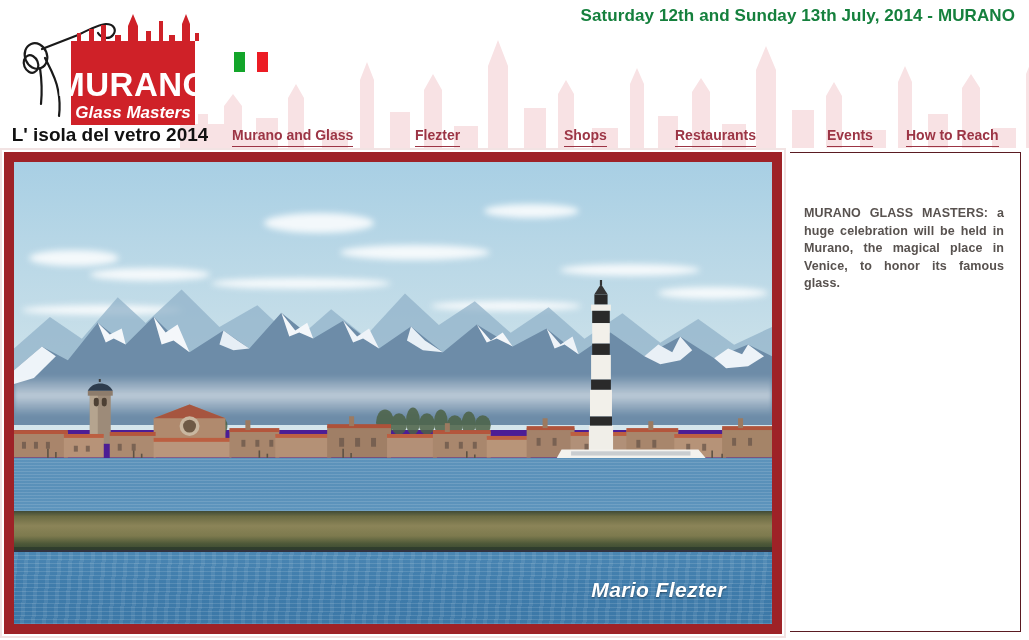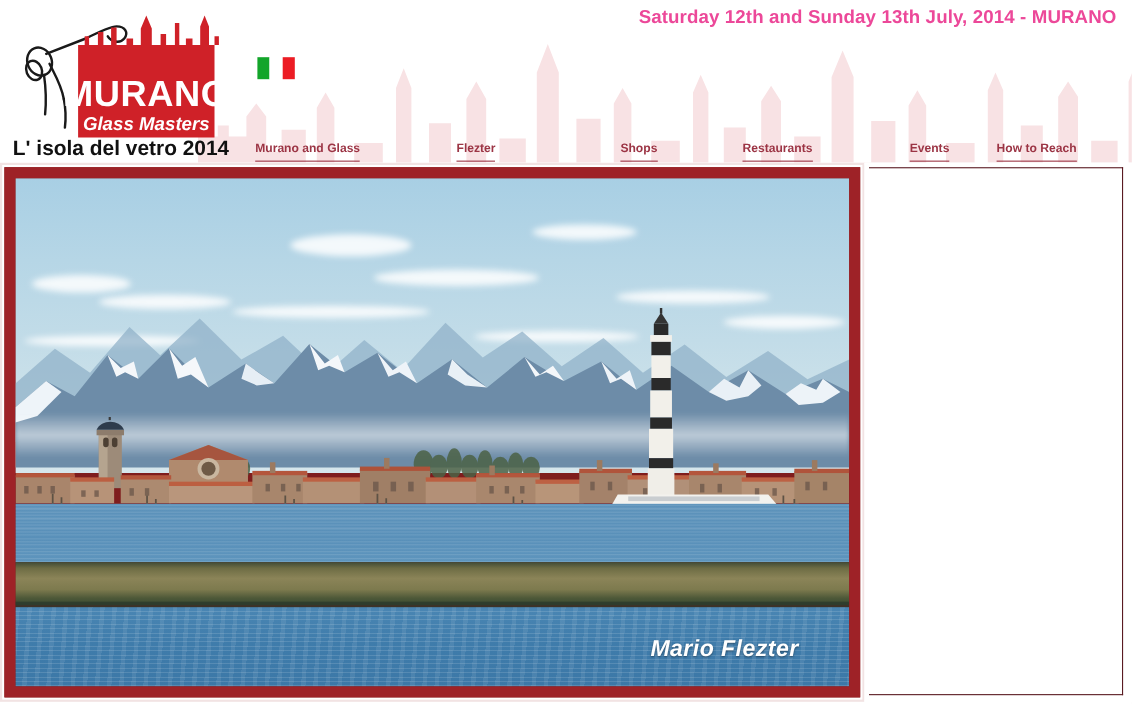--- a/index.html
+++ b/index.html
@@ -12,63 +12,63 @@
   #header{
     position:absolute;left:0;top:0;width:1029px;height:152px;
     background:#ffffff;overflow:hidden;
   }
   #skyline-bg{
     position:absolute;left:180px;top:20px;width:849px;height:128px;
     opacity:1;pointer-events:none;
   }
   #date-banner{
     position:absolute;right:14px;top:6px;
-    font-size:17px;font-weight:bold;color:#ec4899;
+    font-size:17px;font-weight:bold;color:#15803d;
     letter-spacing:0.1px;white-space:nowrap;
   }
   #logo{
     position:absolute;left:12px;top:8px;width:196px;height:136px;
   }
   #flag{
     position:absolute;left:234px;top:52px;width:34px;height:20px;
     display:flex;
   }
   #flag .stripe{flex:1 1 auto;height:20px;}
   #flag .s-green{background:#13a52a;}
   #flag .s-white{background:#ffffff;}
   #flag .s-red{background:#ec1c24;}
 
   
   #nav{
     position:absolute;left:0;top:126px;width:1029px;height:26px;
   }
   .nav-link{
     position:absolute;top:0;
-    font-size:11px;font-weight:bold;color:#9c3545;
+    font-size:14px;font-weight:bold;color:#9c3545;
     text-decoration:none;border-bottom:1px solid #9c3545;
     padding-bottom:1px;white-space:nowrap;cursor:pointer;
     line-height:19px;
   }
 
   
   #main{
     position:absolute;left:0;top:148px;width:1029px;height:492px;
     display:flex;
   }
   #photo-frame{
     width:786px;height:490px;
     box-sizing:border-box;
     border:2px solid #f2e3e3;
     background:#ffffff;
     padding:2px;
   }
   #photo-inner{
     width:100%;height:100%;box-sizing:border-box;
     border:10px solid #9e2227;
-    position:relative;overflow:hidden;background:#7f1d1d;
+    position:relative;overflow:hidden;background:#4c1d95;
   }
   #photo{
     position:absolute;left:0;top:0;right:0;bottom:0;overflow:hidden;
   }
   #credit{
     position:absolute;right:46px;bottom:22px;
     color:#ffffff;font-size:21px;font-weight:bold;font-style:italic;
     text-shadow:0 1px 2px rgba(0,0,0,.45);
     letter-spacing:.4px;white-space:nowrap;z-index:40;
   }
@@ -372,15 +372,16 @@
                       repeating-linear-gradient(94deg, rgba(255,255,255,.08) 0px, rgba(255,255,255,.08) 4px, rgba(0,0,0,0) 4px, rgba(0,0,0,0) 11px),
                       linear-gradient(180deg,#4a86b3 0%,#3f7cab 45%,#3c78a7 100%);"></div>
 
         <div id="credit">Mario Flezter</div>
       </div>
     </div>
   </div>
 
   <div id="text-panel">
     <div id="text-panel-inner">
+      <p>MURANO GLASS MASTERS: a huge celebration will be held in Murano, the magical place in Venice, to honor its famous glass.</p>
     </div>
   </div>
 </div>
 
 </body></html>

